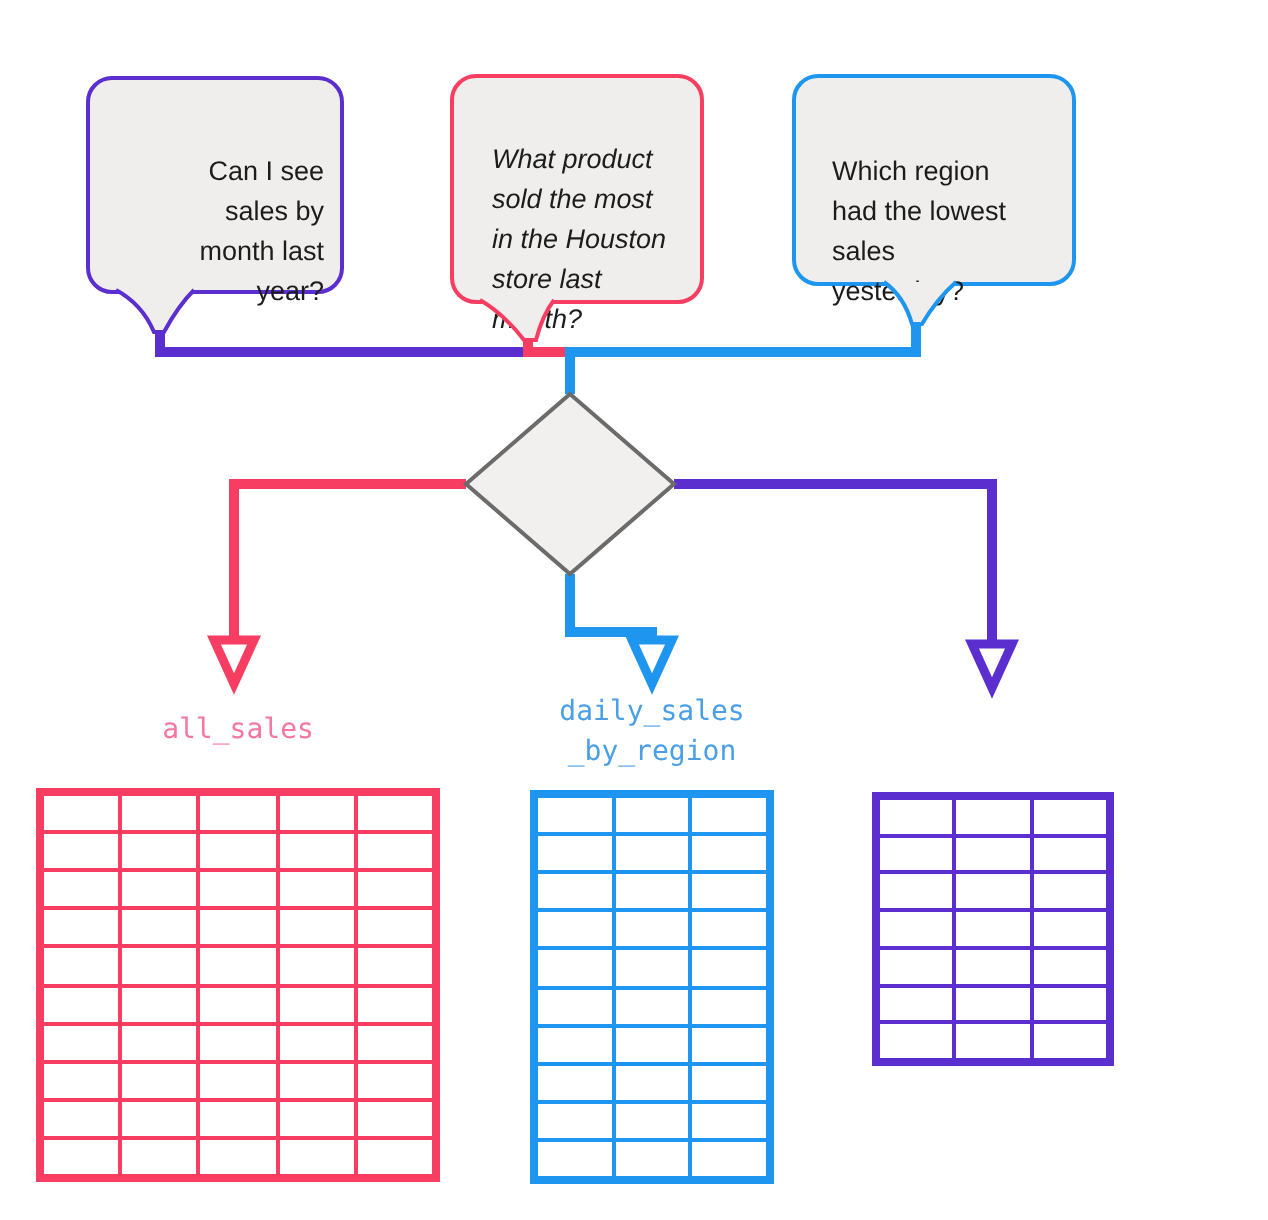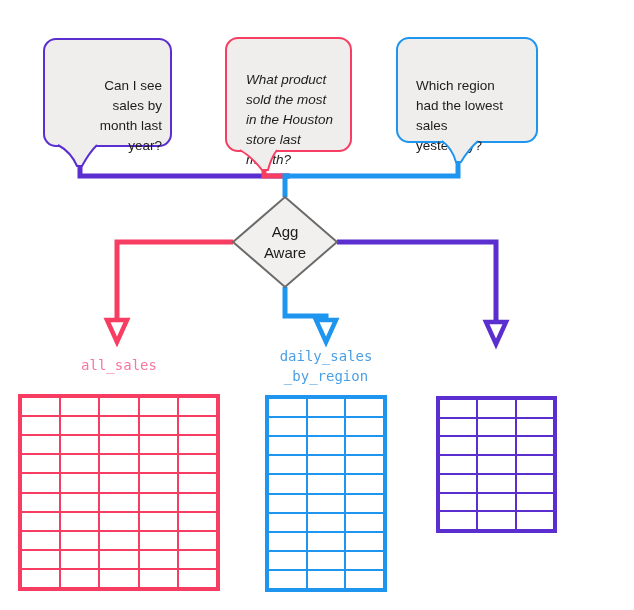--- a/index.html
+++ b/index.html
@@ -85,22 +85,20 @@
 store last
 month?</span>
   </div>
   <div class="bubble bubble-3">
     <span>Which region
 had the lowest
 sales
 yesterday?</span>
   </div>
 
-  <div class="decision-label">Agg
-Aware</div>
 
   <div class="table-label label-all">all_sales</div>
   <div class="table-label label-daily">daily_sales
 _by_region</div>
 
   <div class="grid grid-all" style="grid-template-columns: repeat(5, 1fr); grid-template-rows: repeat(10, 1fr);">
       <div></div>
       <div></div>
       <div></div>
       <div></div>

